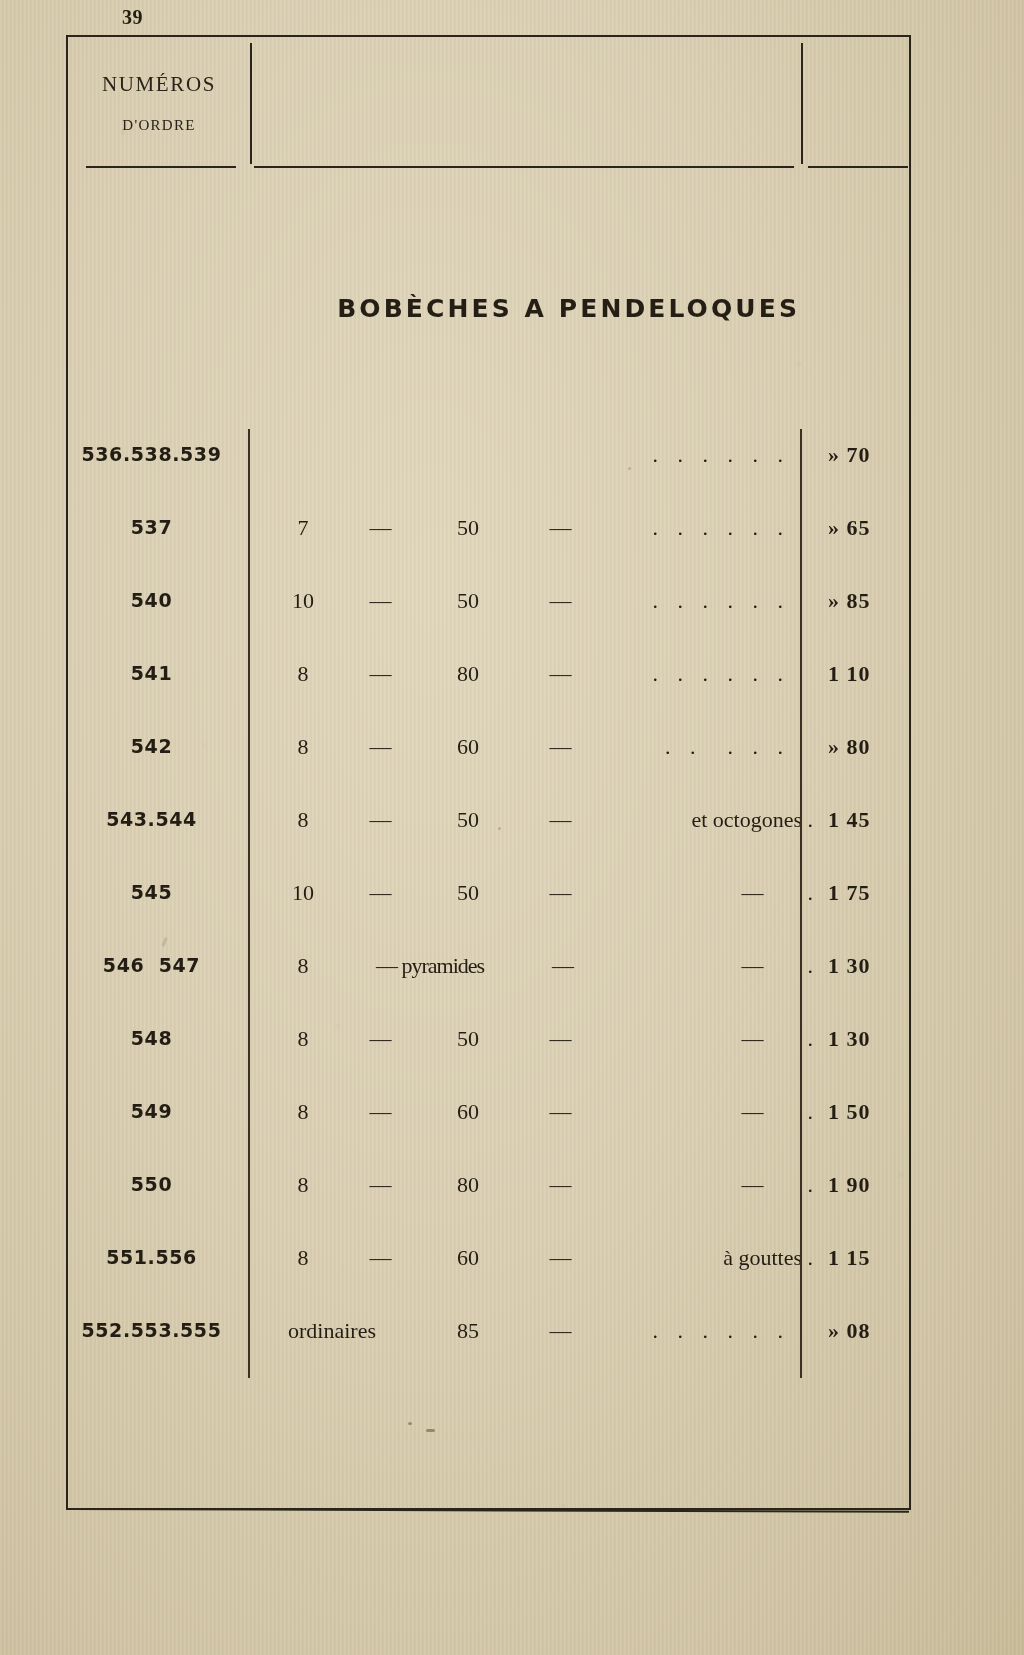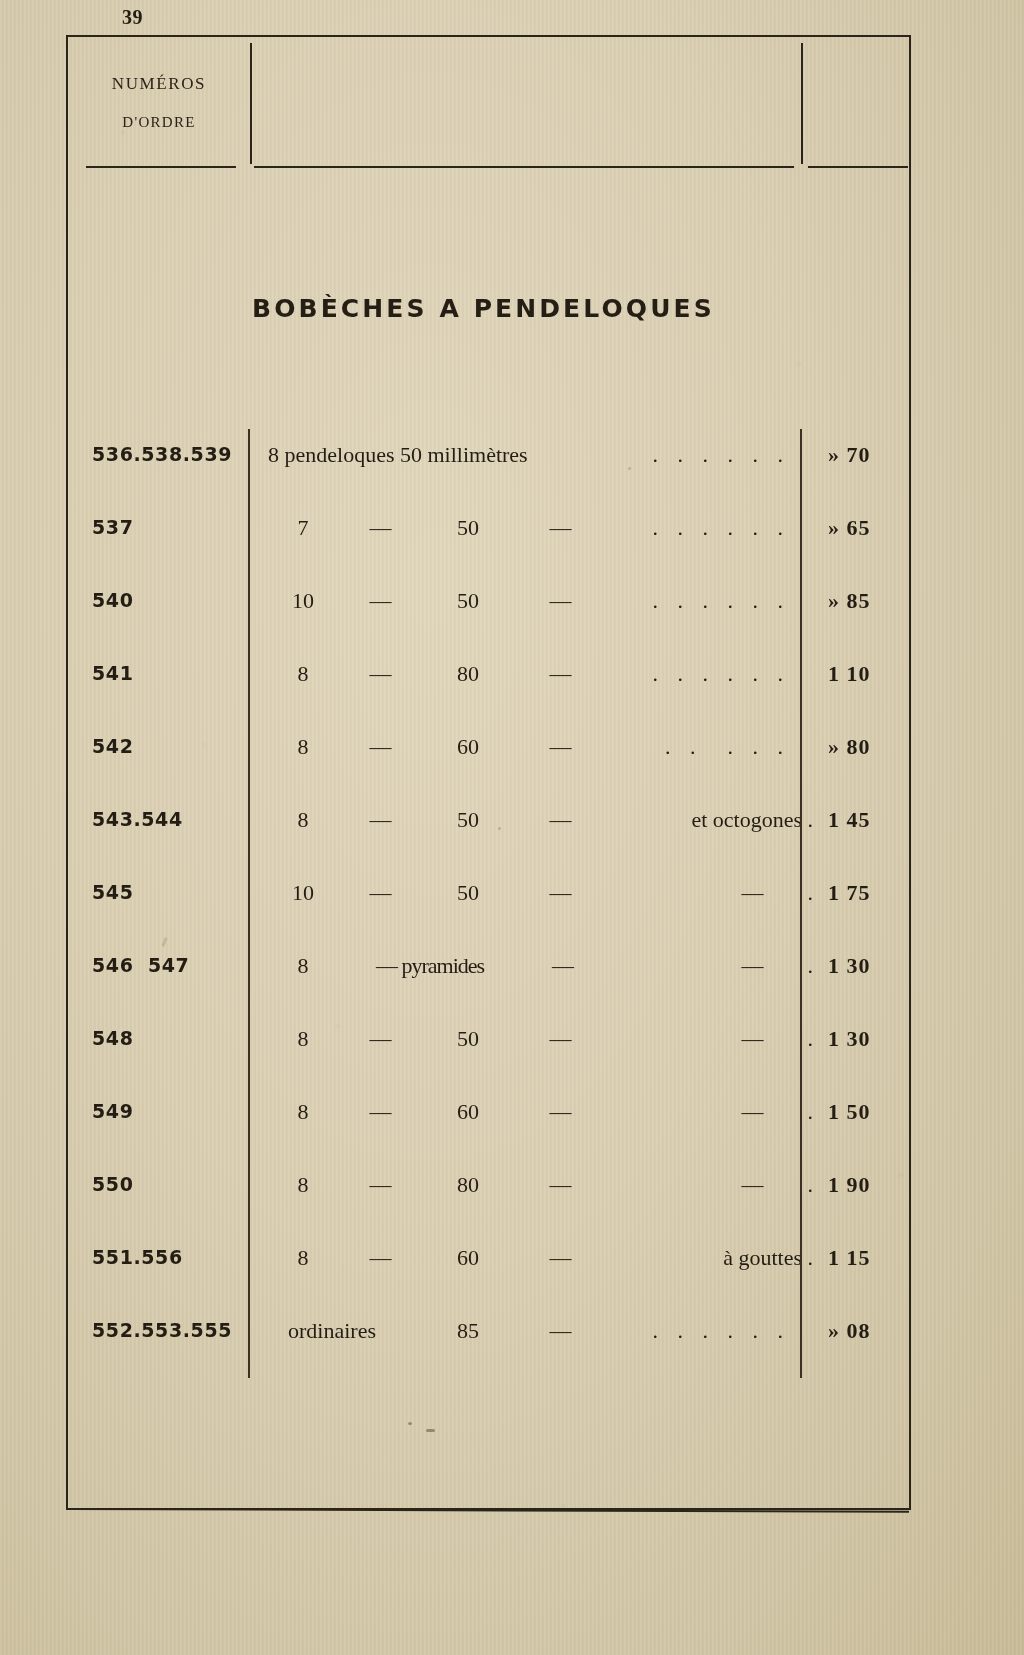--- a/index.html
+++ b/index.html
@@ -98,21 +98,21 @@
   #h-des  { left: 184px; width: 548px; }
   #h-prix { left: 736px; width: 109px; }
 
   .h-main {
     font-family: "Liberation Serif", serif;
     font-size: 22px;
     letter-spacing: 2.2px;
     color: #2a2319;
     text-transform: uppercase;
   }
-  #h-num .h-main { font-size: 17px; letter-spacing: 1.6px; }
+  #h-num .h-main { font-size: 21px; letter-spacing: 1.6px; }
   #h-num .h-sub {
     font-family: "Liberation Serif", serif;
     font-size: 15px;
     letter-spacing: 1.3px;
     color: #2a2319;
     margin-top: 20px;
     text-transform: uppercase;
   }
   #h-des .h-main { font-size: 25px; letter-spacing: 3.4px; }
   #h-prix .h-main { font-size: 21px; letter-spacing: 2px; }
@@ -138,21 +138,21 @@
   #hrule1 { left: 18px;  width: 150px; }
   #hrule2 { left: 186px; width: 540px; }
   #hrule3 { left: 740px; width: 100px; }
 
   
   #section-title {
     position: absolute;
     left: 184px;
     top: 257px;
     width: 548px;
-    text-align: left;
+    text-align: right;
     font-family: "DejaVu Sans", sans-serif;
     font-size: 25px;
     font-weight: 700;
     letter-spacing: 3.1px;
     color: #251e14;
   }
 
   
   #rows {
     position: absolute;
@@ -161,29 +161,28 @@
     width: 100%;
   }
   .row {
     position: relative;
     height: 73px;
   }
   .row .num {
     position: absolute;
     left: 0px;
     width: 167px;
-    text-align: left;
+    text-align: center;
     top: 14px;
     font-family: "DejaVu Sans", sans-serif;
     font-size: 19px;
     font-weight: 700;
     letter-spacing: 0.6px;
     color: #241d13;
     white-space: pre;
-    padding-left: 24px;
   }
   .row .vdiv-l {
     position: absolute;
     left: 180px;
     top: 0px;
     width: 1.8px;
     height: 73px;
     background: #3a3124;
   }
   .row .vdiv-r {
@@ -255,21 +254,20 @@
       <div class="hrule" id="hrule2"></div>
       <div class="hrule" id="hrule3"></div>
     </div>
 
     <div id="section-title">BOBÈCHES A PENDELOQUES</div>
 
     <div id="rows">
         <div class="row">
           <div class="num">536.538.539</div>
           <div class="vdiv-l"></div>
-          <div class="dcell wide-label">8 pendeloques 50 millimètres</div>
           <div class="dcell d-dots" style="white-space: pre;">. . . . . .</div>
           <div class="vdiv-r"></div>
           <div class="price"><span class="gmark">»</span> <span>70</span></div>
         </div>
         <div class="row">
           <div class="num">537</div>
           <div class="vdiv-l"></div>
           <div class="dcell d-count">7</div>
           <div class="dcell d-dash1 dash">—</div>
           <div class="dcell d-size">50</div>

